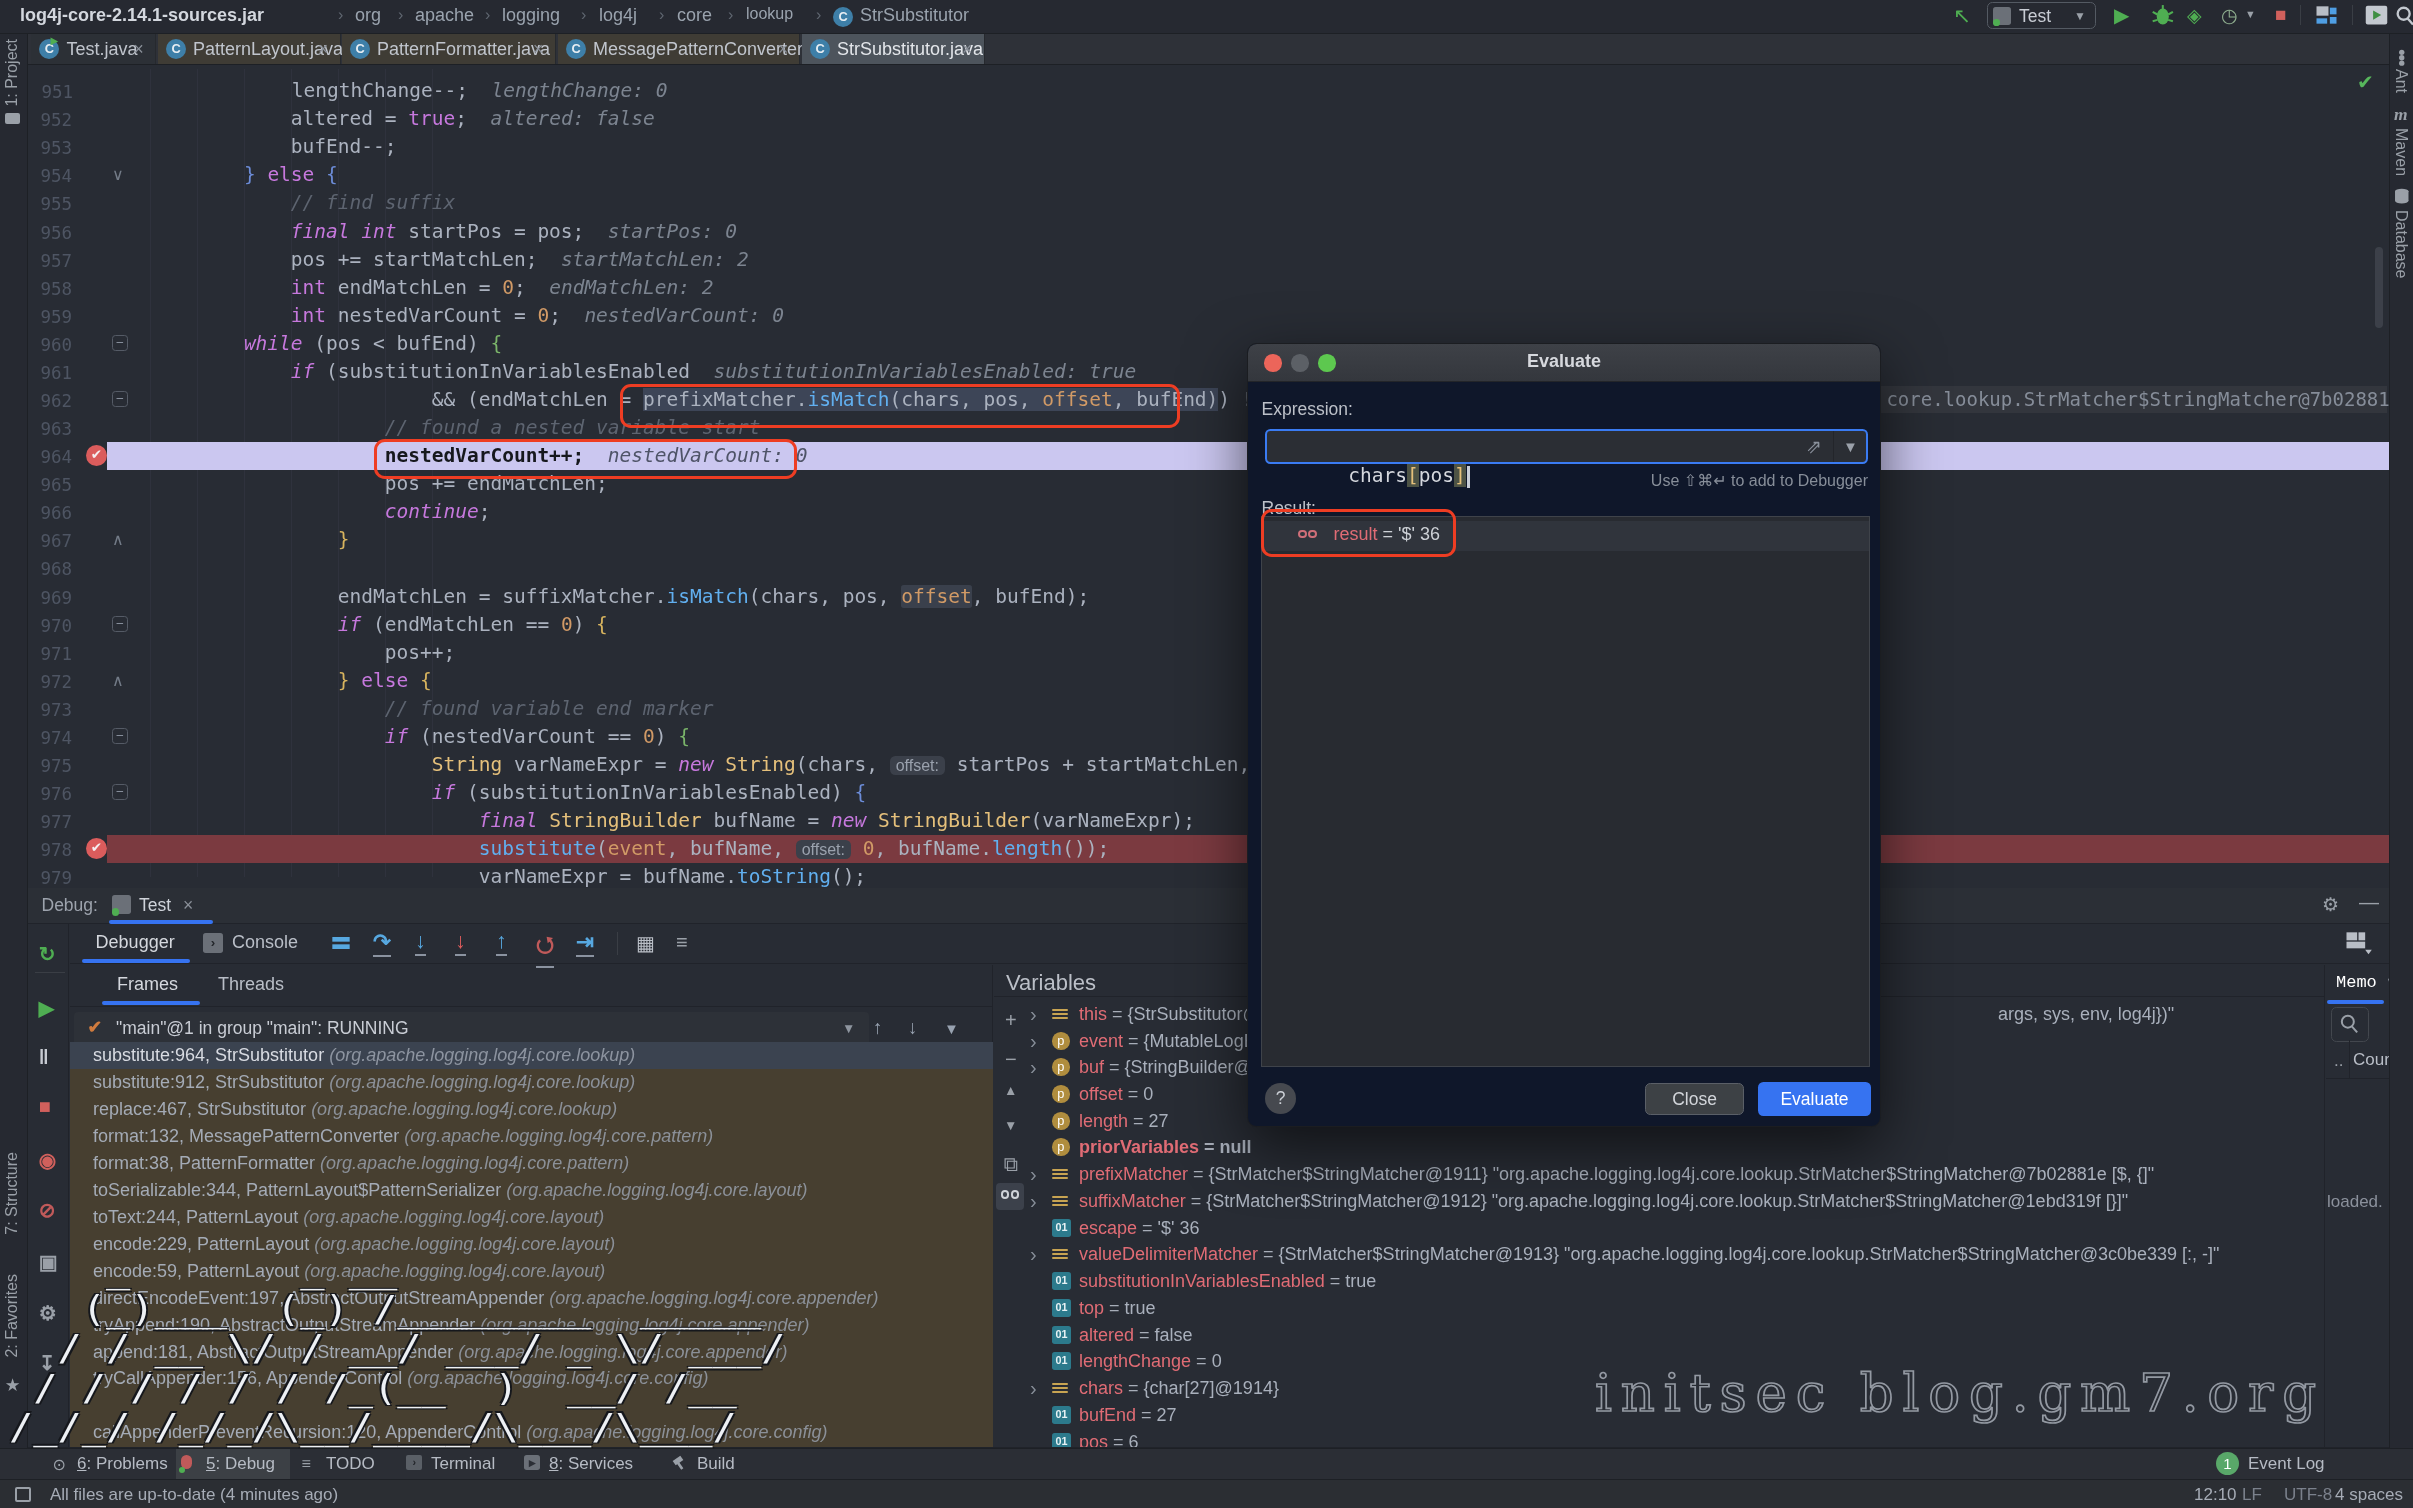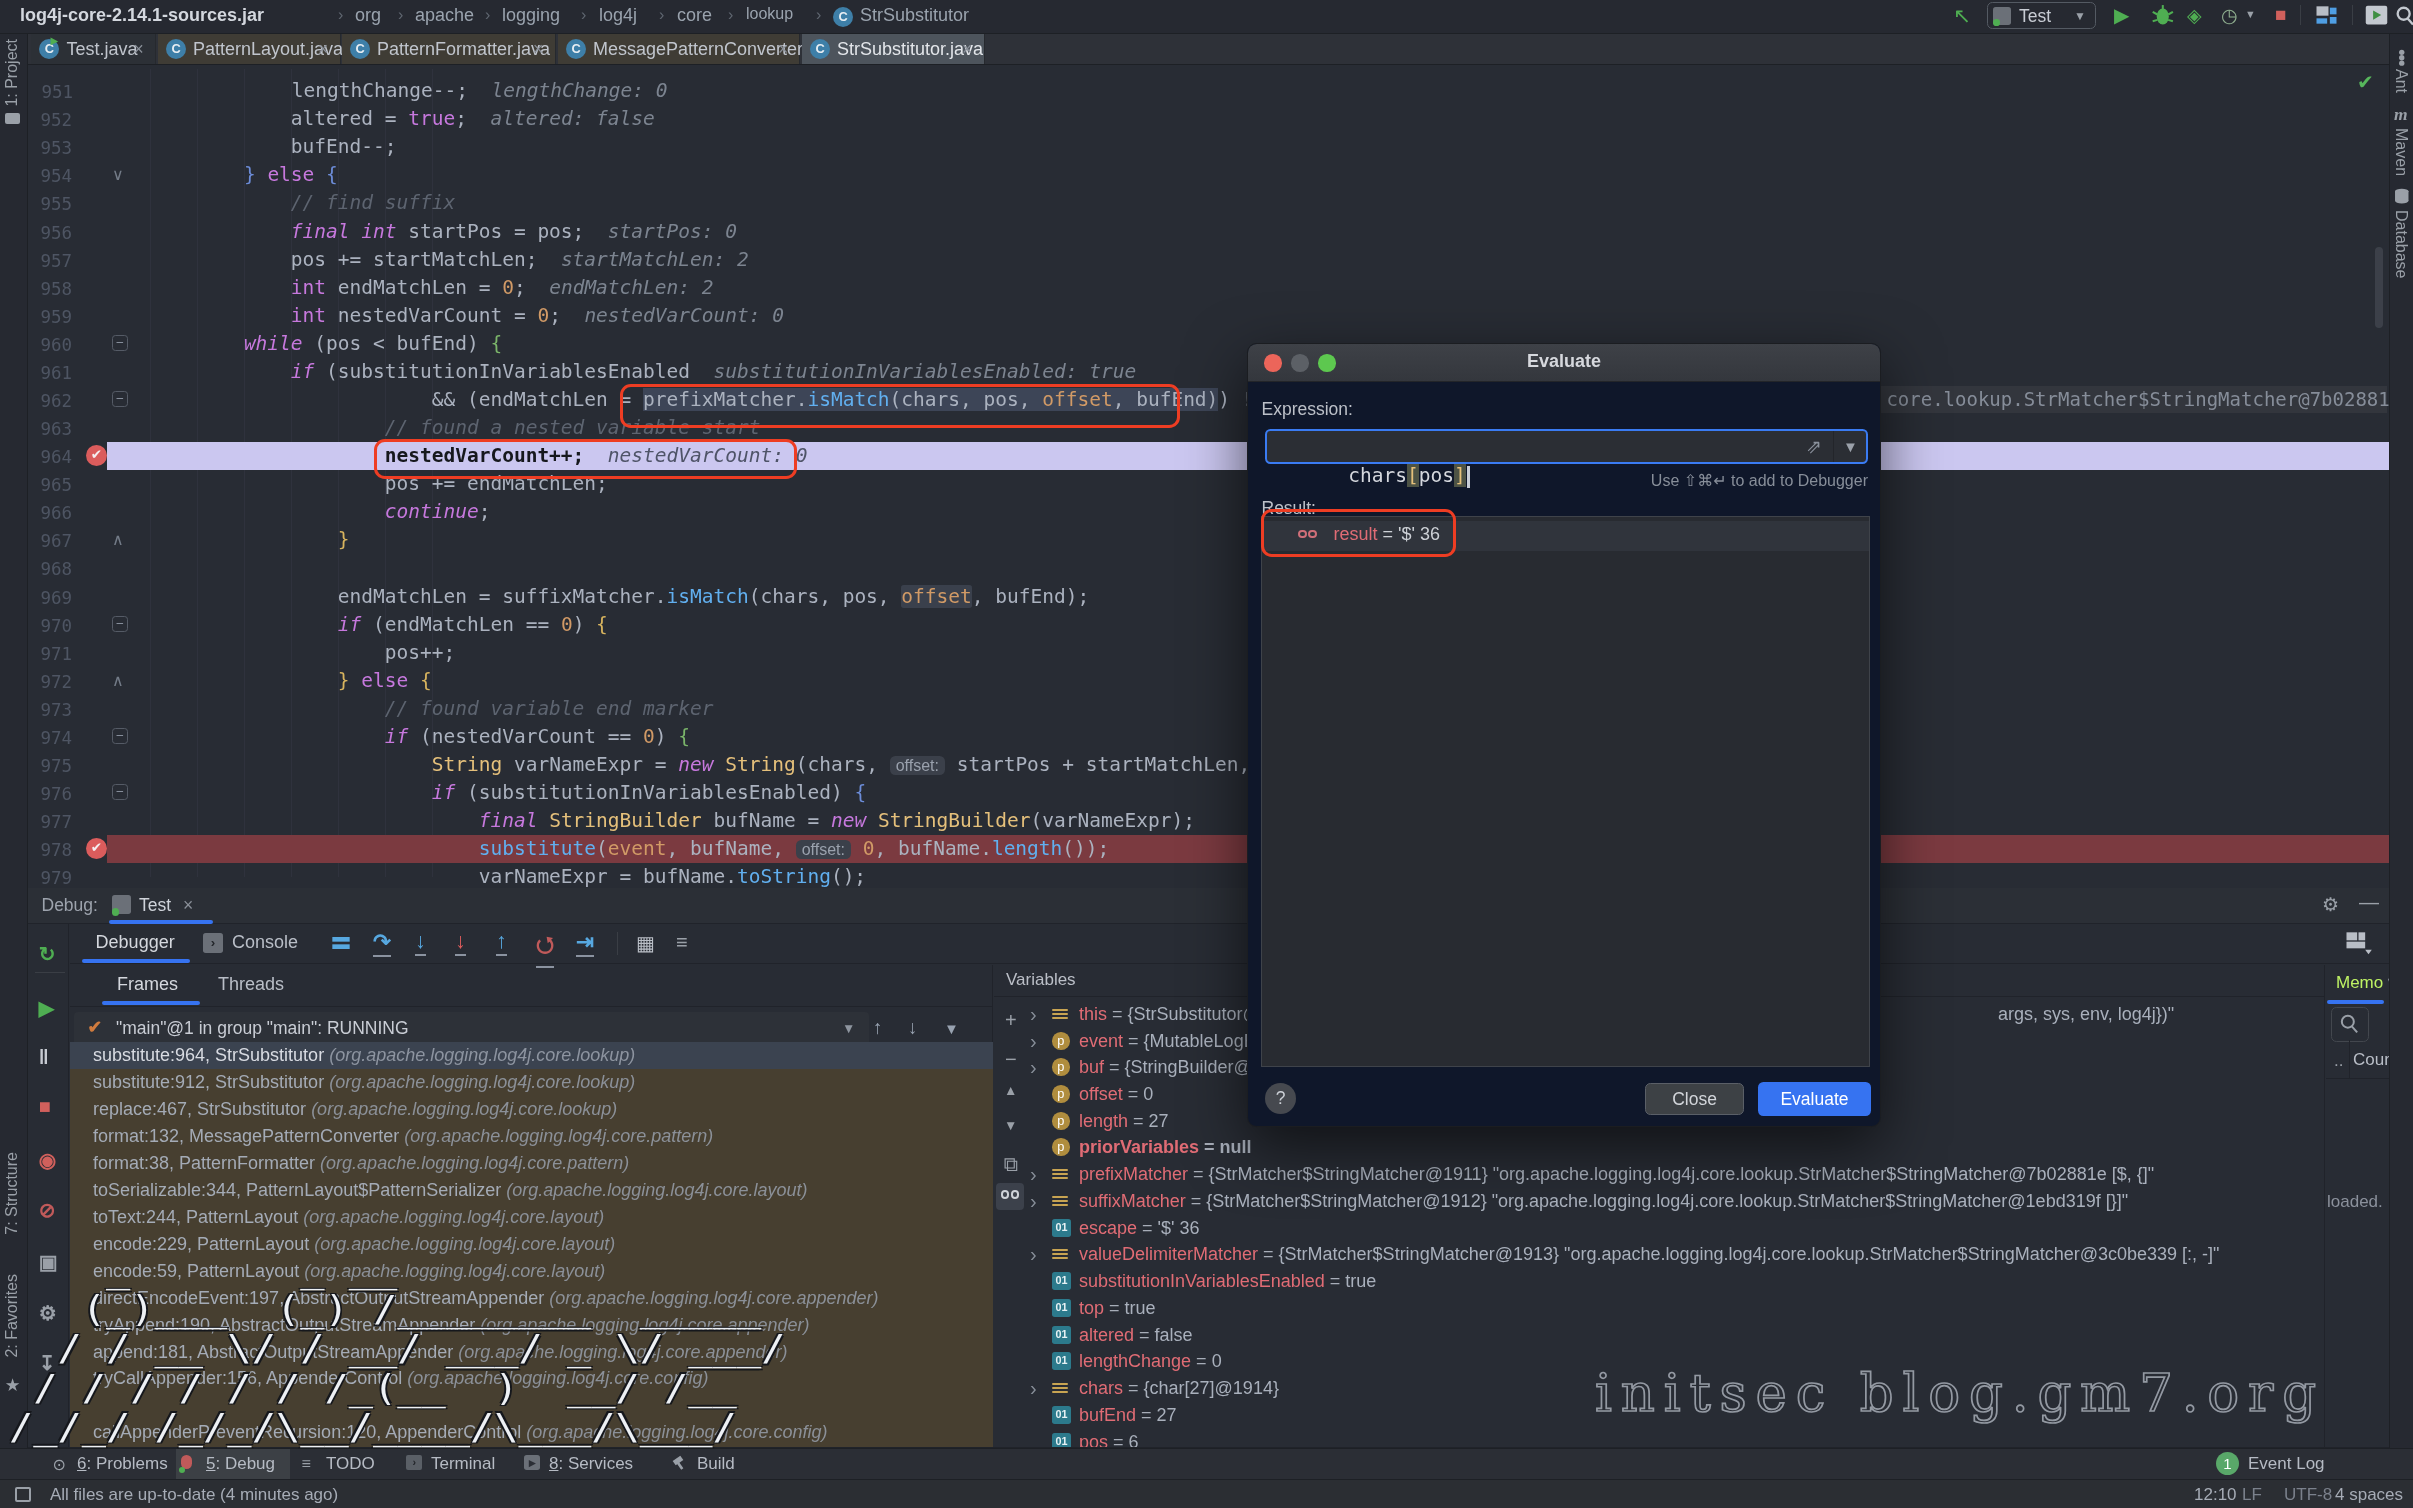--- a/index.html
+++ b/index.html
@@ -335,21 +335,21 @@
           <polygon points="30,28 40,28 35,35" fill="#b9bec6"></polygon>
         </svg></div>
     </div>
     <div style="position: absolute; left: 42px; top: 77px; width: 923px; height: 42px; border-bottom: 1.3px solid rgb(32, 35, 42);">
       <div style="position: absolute; left: 47px; top: 9.4px; font-size: 18px; color: rgb(213, 216, 222);">Frames</div>
       <div style="position: absolute; left: 148px; top: 9.4px; font-size: 18px; color: rgb(185, 190, 199);">Threads</div>
       <div class="abs uline" style="position: absolute; left: 32px; top: 36px; width: 98px;"></div>
     </div>
     <div class="abs vr" style="position: absolute; left: 964px; top: 77px; width: 1.3px; height: 484px;"></div>
     <div style="position: absolute; left: 966px; top: 77px; width: 1331px; height: 32px; border-bottom: 1.3px solid rgb(32, 35, 42);">
-      <div style="position: absolute; left: 12px; top: 5.4px; font-size: 17px; color: rgb(187, 191, 199);">Variables</div>
+      <div style="position: absolute; left: 12px; top: 5.4px; font-size: 22px; color: rgb(187, 191, 199);">Variables</div>
     </div>
     <div style="position: absolute; left: 46px; top: 124px; width: 795px; height: 34px; background: rgb(45, 49, 56); border-radius: 4px;">
       <div style="position: absolute; left: 13.5px; top: 5.4px; color: rgb(208, 123, 62); font-size: 17.5px; font-weight: bold;">✔</div>
       <div style="position: absolute; left: 42px; top: 6px; font-size: 17.5px; color: rgb(201, 205, 213);">"main"@1 in group "main": RUNNING</div>
       <div style="position: absolute; left: 768px; top: 8.8px; color: rgb(142, 149, 159); font-size: 13.5px;">▼</div>
     </div>
     <div style="position: absolute; left: 845px; top: 129px; color: rgb(152, 162, 176); font-size: 19px;">↑</div>
     <div style="position: absolute; left: 880px; top: 129px; color: rgb(152, 162, 176); font-size: 19px;">↓</div>
     <div style="position: absolute; left: 916px; top: 132px; color: rgb(152, 162, 176); font-size: 15px;">▼</div>
     <div style="position: absolute; left: 42px; top: 181px; width: 923px; height: 379px; background: rgb(71, 63, 48);"></div>
@@ -490,21 +490,21 @@
     </div>
     <div style="position: absolute; left: 967px; top: 515px; width: 1329px; height: 27px; white-space: nowrap; overflow: visible;">
       <div style="position: absolute; left: 57px; top: 3.4px; width: 19px; height: 17.5px; background: rgb(44, 122, 140); border-radius: 2.7px; color: rgb(231, 242, 245); font-size: 10.8px; font-weight: bold; text-align: center; line-height: 17.5px;">01</div>
       <div style="position: absolute; left: 84px; top: 2px; font-size: 18px; color: rgb(169, 176, 188);"><span style="color: rgb(224, 108, 117);">bufEnd</span><span style="color: rgb(167, 173, 184);"> = </span><span style="color: rgb(169, 176, 188);">27</span></div>
     </div>
     <div style="position: absolute; left: 967px; top: 542px; width: 1329px; height: 27px; white-space: nowrap; overflow: visible;">
       <div style="position: absolute; left: 57px; top: 3.4px; width: 19px; height: 17.5px; background: rgb(44, 122, 140); border-radius: 2.7px; color: rgb(231, 242, 245); font-size: 10.8px; font-weight: bold; text-align: center; line-height: 17.5px;">01</div>
       <div style="position: absolute; left: 84px; top: 2px; font-size: 18px; color: rgb(169, 176, 188);"><span style="color: rgb(224, 108, 117);">pos</span><span style="color: rgb(167, 173, 184);"> = </span><span style="color: rgb(169, 176, 188);">6</span></div>
     </div>
     <div class="abs vr" style="position: absolute; left: 2296px; top: 77px; width: 1.3px; height: 484px;"></div>
-    <div style="position: absolute; left: 2308px; top: 85px; font-size: 17px; color: #bef264;">Memo</div>
+    <div style="position: absolute; left: 2308px; top: 85px; font-size: 17px; color: #ffffff; font-family: Liberation Mono, monospace;">Memo</div>
     <div style="position: absolute; left: 2358px; top: 85px; color: rgb(154, 160, 168); font-size: 16px;">∨</div>
     <div class="abs uline" style="position: absolute; left: 2299px; top: 112px; width: 57px;"></div>
     <div style="position: absolute; left: 2303px; top: 119px; width: 38px; height: 35px; border: 1.3px solid rgb(67, 71, 78); border-radius: 5.4px;"><svg width="23" height="24" style="margin:5.4px 0 0 6.7px" viewBox="0 0 34 36">
         <circle cx="13" cy="13" r="9" fill="none" stroke="#9aa0a8" stroke-width="3"></circle>
         <line x1="19" y1="20" x2="27" y2="29" stroke="#9aa0a8" stroke-width="3"></line>
       </svg></div>
     <div style="position: absolute; left: 2306px; top: 163px; font-size: 17px; color: rgb(154, 160, 168);">..</div>
     <div style="position: absolute; left: 2325px; top: 162px; font-size: 17px; color: rgb(185, 190, 199);">Count</div>
     <div class="abs vr" style="position: absolute; left: 2321px; top: 152px; width: 1.3px; height: 38px;"></div>
     <div class="abs hr" style="position: absolute; left: 2298px; top: 190px; width: 92px; height: 1.3px;"></div>

